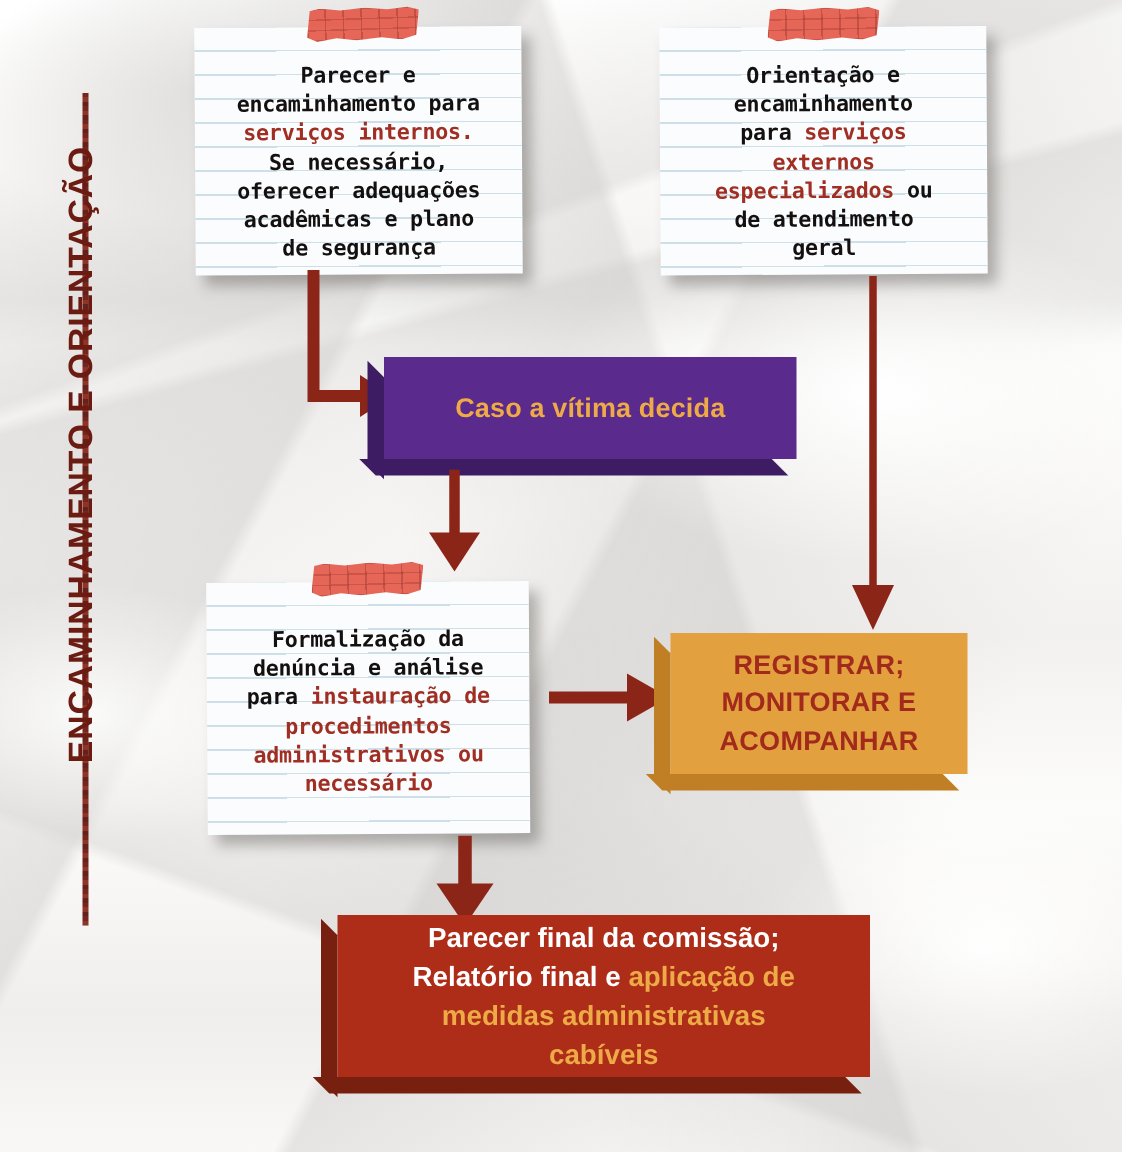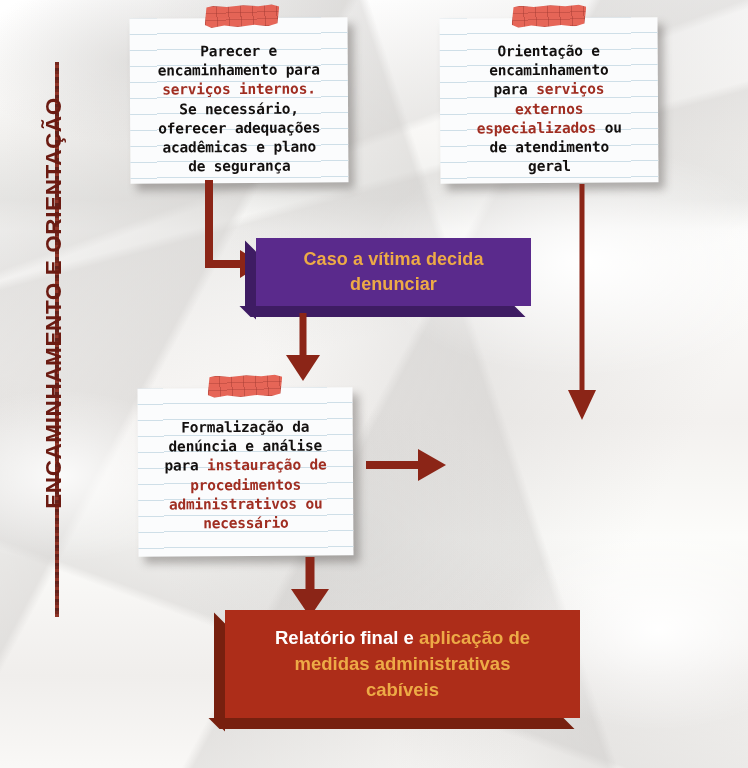--- a/index.html
+++ b/index.html
@@ -219,21 +219,20 @@
       <path d="M3 206 L17 236 L31 206 Z" fill="#8b2517"></path>
     </svg>
   </div>
 
   <div class="box3d box-purple" style="left:256px; top:238px; width:275px; height:68px;">
     <div class="side"></div>
     <div class="bottom"></div>
     <div class="face"></div>
     <div class="label">
       <div><span>Caso a vítima decida</span></div>
-      <div><span>denunciar</span></div>
     </div>
   </div>
 
   <div class="arrow" style="left:283px; top:313px;">
     <svg width="40" height="72" viewBox="0 0 40 72">
       <path d="M20 0 L20 48" stroke="#8b2517" stroke-width="7" fill="none"></path>
       <path d="M3 42 L20 68 L37 42 Z" fill="#8b2517"></path>
     </svg>
   </div>
 
@@ -249,32 +248,43 @@
     </div>
   </div>
 
   <div class="arrow" style="left:366px; top:446px;">
     <svg width="82" height="38" viewBox="0 0 82 38">
       <path d="M0 19 L56 19" stroke="#8b2517" stroke-width="8" fill="none"></path>
       <path d="M52 3 L80 19 L52 35 Z" fill="#8b2517"></path>
     </svg>
   </div>
 
+  <div class="box3d box-orange" style="left:447px; top:422px; width:198px; height:94px;">
+    <div class="side"></div>
+    <div class="bottom"></div>
+    <div class="face"></div>
+    <div class="label">
+      <div><span>REGISTRAR;</span></div>
+      <div><span>MONITORAR E</span></div>
+      <div><span>ACOMPANHAR</span></div>
+    </div>
+  </div>
 
   <div class="arrow" style="left:288px; top:557px;">
     <svg width="44" height="62" viewBox="0 0 44 62">
       <path d="M22 0 L22 38" stroke="#8b2517" stroke-width="9" fill="none"></path>
       <path d="M3 32 L22 60 L41 32 Z" fill="#8b2517"></path>
     </svg>
   </div>
 
   <div class="box3d box-red" style="left:225px; top:610px; width:355px; height:108px;">
     <div class="side"></div>
     <div class="bottom"></div>
     <div class="face"></div>
     <div class="label">
+      <div><span>Parecer final da comissão;</span></div>
       <div><span>Relatório final e </span><span class="hl-amber">aplicação de</span></div>
       <div><span class="hl-amber">medidas administrativas</span></div>
       <div><span class="hl-amber">cabíveis</span></div>
     </div>
   </div>
 
 </div>
 
 </body></html>

